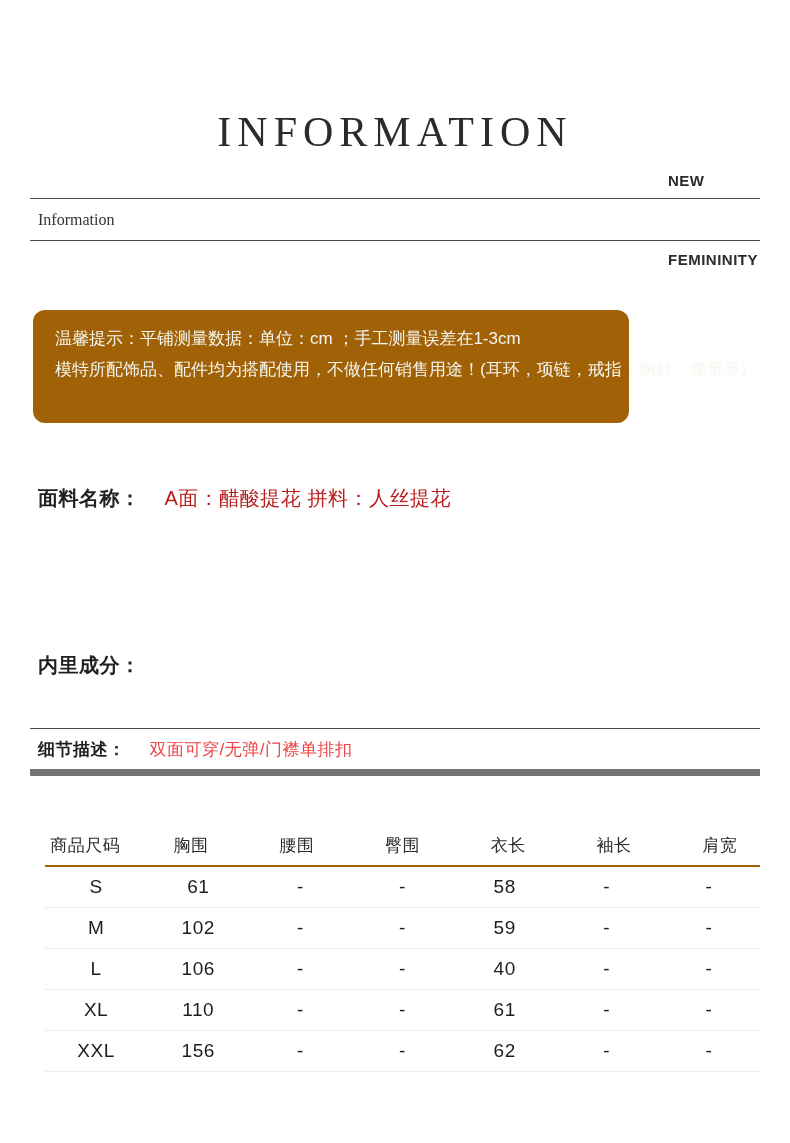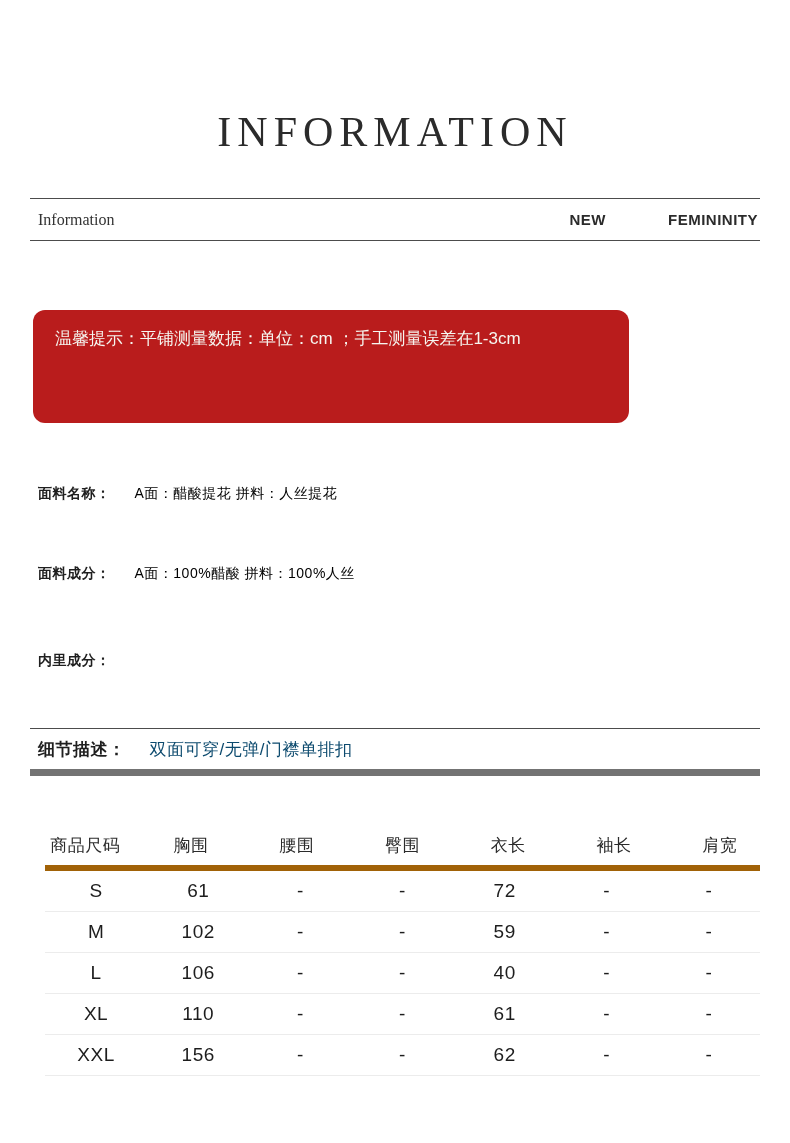--- a/index.html
+++ b/index.html
@@ -21,89 +21,86 @@
   .subheader {
     position:absolute; top:198px; left:30px; width:730px; height:43px;
     border-top:1px solid #4c4c4c; border-bottom:1px solid #4c4c4c;
     box-sizing:border-box;
     display:flex; align-items:center; justify-content:space-between;
   }
   .subheader-left {
     font-family:"Liberation Serif","DejaVu Serif",serif;
     font-size:16px; color:#333; padding-left:8px;
   }
-  .subheader-right { display:flex; gap:62px; padding-right:2px; }
+  .subheader-right { display:flex; gap:62px; padding-right:2px;flex-direction:column; }
   .subheader-tag { font-size:15px; font-weight:600; letter-spacing:0.5px; color:#2b2b2b; }
 
   
   .notice {
     position:absolute; top:310px; left:33px; width:596px; height:113px;
-    background:#b91c1c; border-radius:12px; box-sizing:border-box;
+    background:#a16207; border-radius:12px; box-sizing:border-box;
     padding:13px 18px 0 22px;
   }
   .notice-line {
     color:#f6f6f0; font-size:17px; line-height:31px; white-space:nowrap;
   }
 
   
   .spec-row { position:absolute; left:38px; display:flex; align-items:baseline; }
-  .spec-label { font-size:14px; font-weight:bold; color:#1f1f1f; letter-spacing:0.5px; }
-  .spec-value { font-size:14px; color:#000000; margin-left:24px; letter-spacing:0.5px; }
+  .spec-label { font-size:20px; font-weight:bold; color:#1f1f1f; letter-spacing:0.5px; }
+  .spec-value { font-size:20px; color:#b91c1c; margin-left:24px; letter-spacing:0.5px; }
   .spec-row-0 { top:485px; }
   .spec-row-1 { top:565px; }
   .spec-row-2 { top:652px;justify-content:flex-end; }
 
   
   .details-band {
     position:absolute; top:728px; left:30px; width:730px; height:48px;
     border-top:1px solid #4c4c4c; border-bottom:7px solid #737373;
     box-sizing:border-box;
     display:flex; align-items:center; padding-left:8px;
   }
   .details-band .spec-label { font-size:17px; }
-  .details-band .spec-value { font-size:17px; color:#0c4a6e; }
+  .details-band .spec-value { font-size:17px; color:#ef4444; }
 
   
   .size-table { position:absolute; top:825px; left:45px; width:715px; }
   .t-row {
     display:grid; grid-template-columns:repeat(7,1fr); height:40px;
     align-items:center; border-bottom:1px solid #ececec;
   }
-  .t-row.header { border-bottom:6px solid #a16207;gap:25px; }
+  .t-row.header { border-bottom:2px solid #a16207;gap:25px; }
   .t-cell { text-align:center; font-size:17px; color:#2b2b2b; letter-spacing:0.5px; }
   .t-row.body .t-cell { font-size:19px; color:#1d1d1d; }
 </style>
 </head>
 <body>
 
 <div class="page">
 
   <div class="main-title">INFORMATION</div>
 
   <div class="subheader">
     <div class="subheader-left">Information</div>
     <div class="subheader-right">
       <span class="subheader-tag">NEW</span>
       <span class="subheader-tag">FEMININITY</span>
     </div>
   </div>
 
   <div class="notice">
     <div class="notice-line">温馨提示：平铺测量数据：单位：cm ；手工测量误差在1-3cm</div>
+    <div class="notice-line">模特所配饰品、配件均为搭配使用，不做任何销售用途！(耳环，项链，戒指，胸针，腰带等)</div>
   </div>
 
   <div class="spec-row spec-row-0">
     <span class="spec-label">面料名称：</span>
     <span class="spec-value">A面：醋酸提花 拼料：人丝提花</span>
   </div>
 
-  <div class="spec-row spec-row-1">
-    <span class="spec-label">面料成分：</span>
-    <span class="spec-value">A面：100%醋酸 拼料：100%人丝</span>
-  </div>
 
   <div class="spec-row spec-row-2">
     <span class="spec-label">内里成分：</span>
     <span class="spec-value"></span>
   </div>
 
   <div class="details-band">
     <span class="spec-label">细节描述：</span>
     <span class="spec-value">双面可穿/无弹/门襟单排扣</span>
   </div>
@@ -118,21 +115,21 @@
       <div class="t-cell">衣长</div>
       <div class="t-cell">袖长</div>
       <div class="t-cell">肩宽</div>
     </div>
 
     <div class="t-row body">
       <div class="t-cell">S</div>
       <div class="t-cell">61</div>
       <div class="t-cell">-</div>
       <div class="t-cell">-</div>
-      <div class="t-cell">72</div>
+      <div class="t-cell">58</div>
       <div class="t-cell">-</div>
       <div class="t-cell">-</div>
     </div>
 
     <div class="t-row body">
       <div class="t-cell">M</div>
       <div class="t-cell">102</div>
       <div class="t-cell">-</div>
       <div class="t-cell">-</div>
       <div class="t-cell">59</div>

